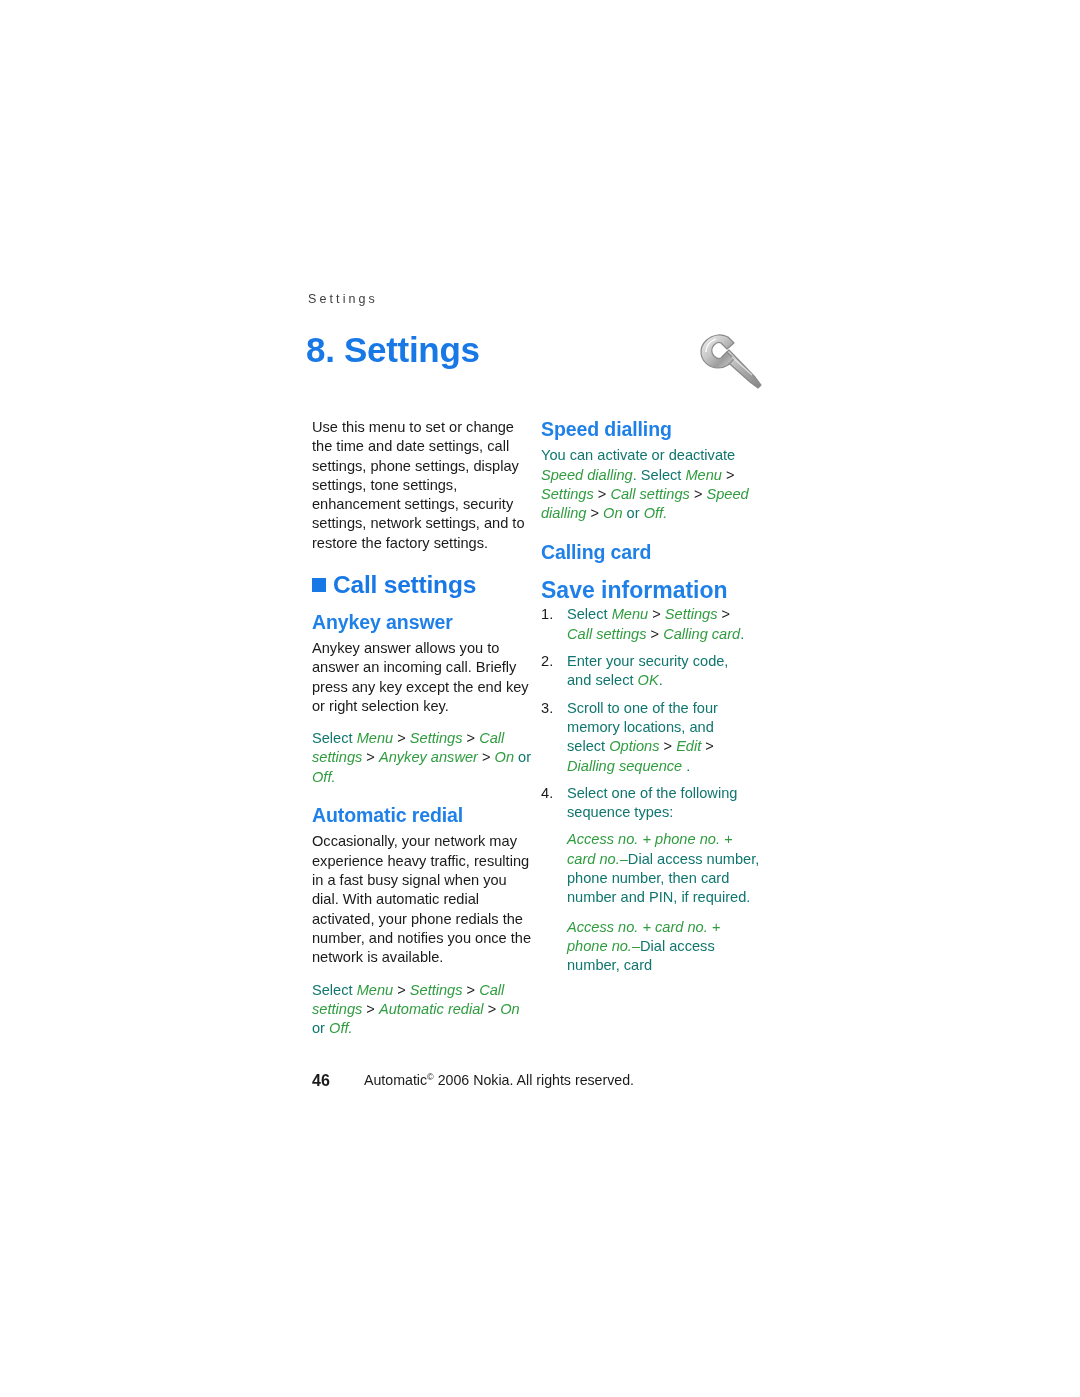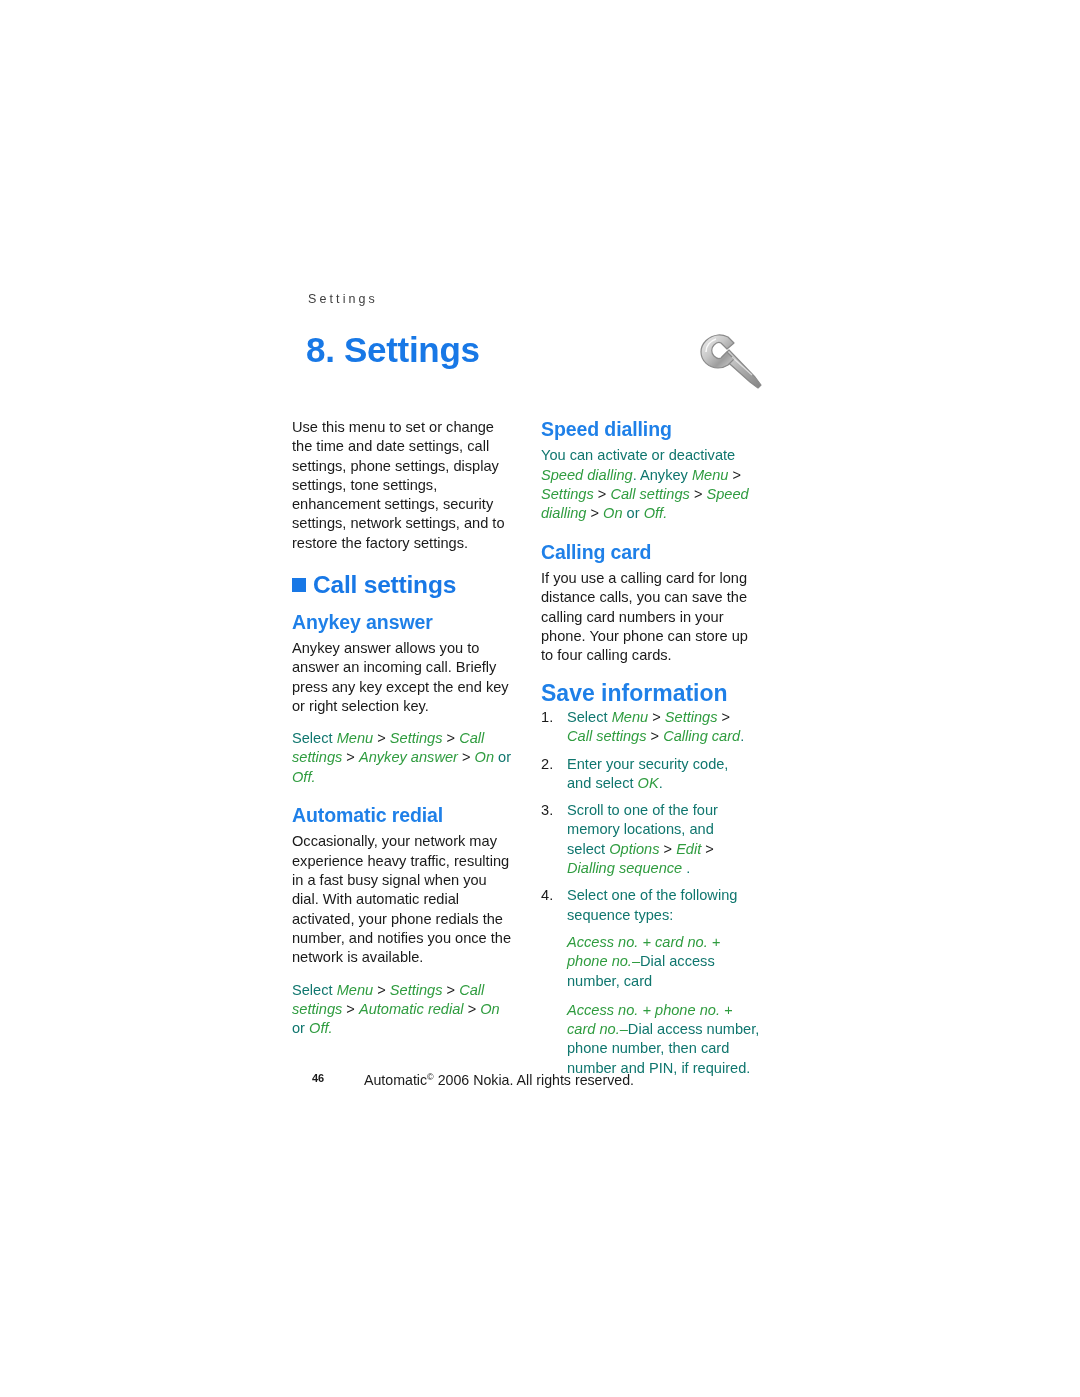--- a/index.html
+++ b/index.html
@@ -58,21 +58,21 @@
 
   
   .col {
     position: absolute;
     top: 418px;
     width: 222px;
     font-size: 14.6px;
     line-height: 19.3px;
     color: #1a1a1a;
   }
-  .col-left  { left: 292px; }
+  .col-left  { left: 312px; }
   .col-right { left: 541px; }
 
   p { margin: 0 0 0 0; }
 
   .body-para {
     margin-bottom: 17px;
   }
   .body-para.tight { margin-bottom: 13px; }
 
   
@@ -157,21 +157,21 @@
     left: 0;
     width: 1080px;
     font-size: 14.2px;
     color: #1a1a1a;
   }
   .folio {
     position: absolute;
     left: 312px;
     top: 0;
     font-weight: bold;
-    font-size: 11px;
+    font-size: 16px;
   }
   .copyright {
     position: absolute;
     left: 364px;
     top: 0;
   }
   .copyright sup { font-size: 9px; vertical-align: 5px; }
 </style>
 </head>
 <body>
@@ -235,28 +235,27 @@
       <span class="mi">Off</span><span class="mi">.</span>
     </p>
 
   </div>
 
   <div class="col col-right">
 
     <div class="h2 first">Speed dialling</div>
     <p class="body-para">
       <span class="plain">You can activate or deactivate</span>
-      <span class="mi">Speed dialling</span><span class="plain">. Anykey</span>
+      <span class="mi">Speed dialling</span><span class="plain">. Select</span>
       <span class="mi">Menu</span><span class="sep"> &gt; </span><span class="mi">Settings</span><span class="sep"> &gt; </span><span class="mi">Call settings</span><span class="sep"> &gt; </span><span class="mi">Speed dialling</span><span class="sep"> &gt; </span><span class="mi">On</span>
       <span class="plain">or</span>
       <span class="mi">Off</span><span class="mi">.</span>
     </p>
 
     <div class="h2">Calling card</div>
-    <p class="body-para tight">If you use a calling card for long distance calls, you can save the calling card numbers in your phone. Your phone can store up to four calling cards.</p>
 
     <div class="h3">Save information</div>
 
     <ol class="steps">
       <li>
         <span class="plain">Select</span>
         <span class="mi">Menu</span><span class="sep"> &gt; </span><span class="mi">Settings</span><span class="sep"> &gt; </span><span class="mi">Call settings</span><span class="sep"> &gt; </span><span class="mi">Calling card</span><span class="plain">.</span>
       </li>
       <li>
         <span class="plain">Enter your security code, and select</span>
@@ -265,25 +264,25 @@
       <li>
         <span class="plain">Scroll to one of the four memory locations, and select</span>
         <span class="mi">Options</span><span class="sep"> &gt; </span><span class="mi">Edit</span><span class="sep"> &gt; </span><span class="mi">Dialling sequence</span> <span class="plain">.</span>
       </li>
       <li>
         <span class="plain">Select one of the following sequence types:</span>
       </li>
     </ol>
 
     <div class="subdef">
+      <span class="mi">Access no. + phone no. + card no.</span><span class="mi">–</span><span class="plain">Dial access number, phone number, then card number and PIN, if required.</span>
+    </div>
+
+    <div class="subdef">
       <span class="mi">Access no. + card no. + phone no.</span><span class="mi">–</span><span class="plain">Dial access number, card</span>
-    </div>
-
-    <div class="subdef">
-      <span class="mi">Access no. + phone no. + card no.</span><span class="mi">–</span><span class="plain">Dial access number, phone number, then card number and PIN, if required.</span>
     </div>
 
   </div>
 
   <div class="footer">
     <span class="folio">46</span>
     <span class="copyright">
       <span>Automatic</span><sup>©</sup>
       <span>2006 Nokia. All rights reserved.</span>
     </span>

